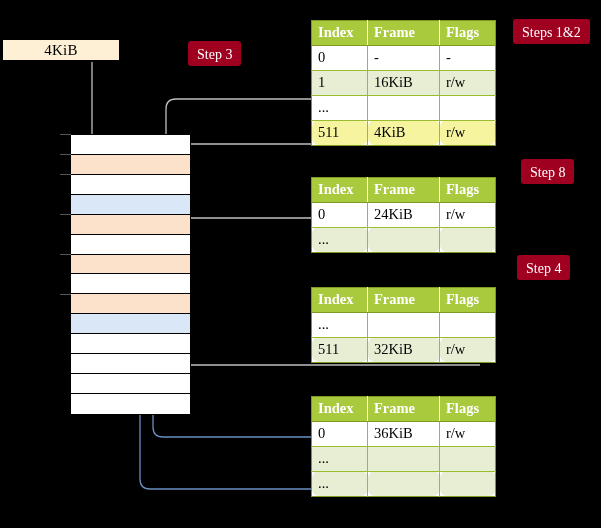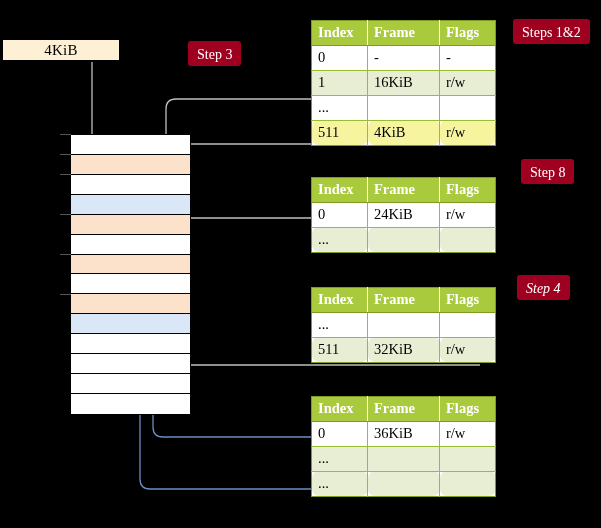--- a/index.html
+++ b/index.html
@@ -154,21 +154,21 @@
 
   <div class="badge" style="left:188px; top:41px;">
     <span>Step 3</span>
   </div>
   <div class="badge" style="left:513px; top:19px;">
     <span>Steps 1&amp;2</span>
   </div>
   <div class="badge" style="left:521px; top:159px;">
     <span>Step 8</span>
   </div>
-  <div class="badge" style="left:517px; top:275px;font-style:italic;">
+  <div class="badge" style="left:517px; top:255px;">
     <span>Step 4</span>
   </div>
 
   <div class="memcol" id="memcol" style="left:70px; top:134px; width:121px; height:281px;">
       <div class="memrow" style="height: 19.9286px;"></div>
       <div class="memrow peach" style="height: 19.9286px;"></div>
       <div class="memrow" style="height: 19.9286px;"></div>
       <div class="memrow blue" style="height: 19.9286px;"></div>
       <div class="memrow peach" style="height: 19.9286px;"></div>
       <div class="memrow" style="height: 19.9286px;"></div>

